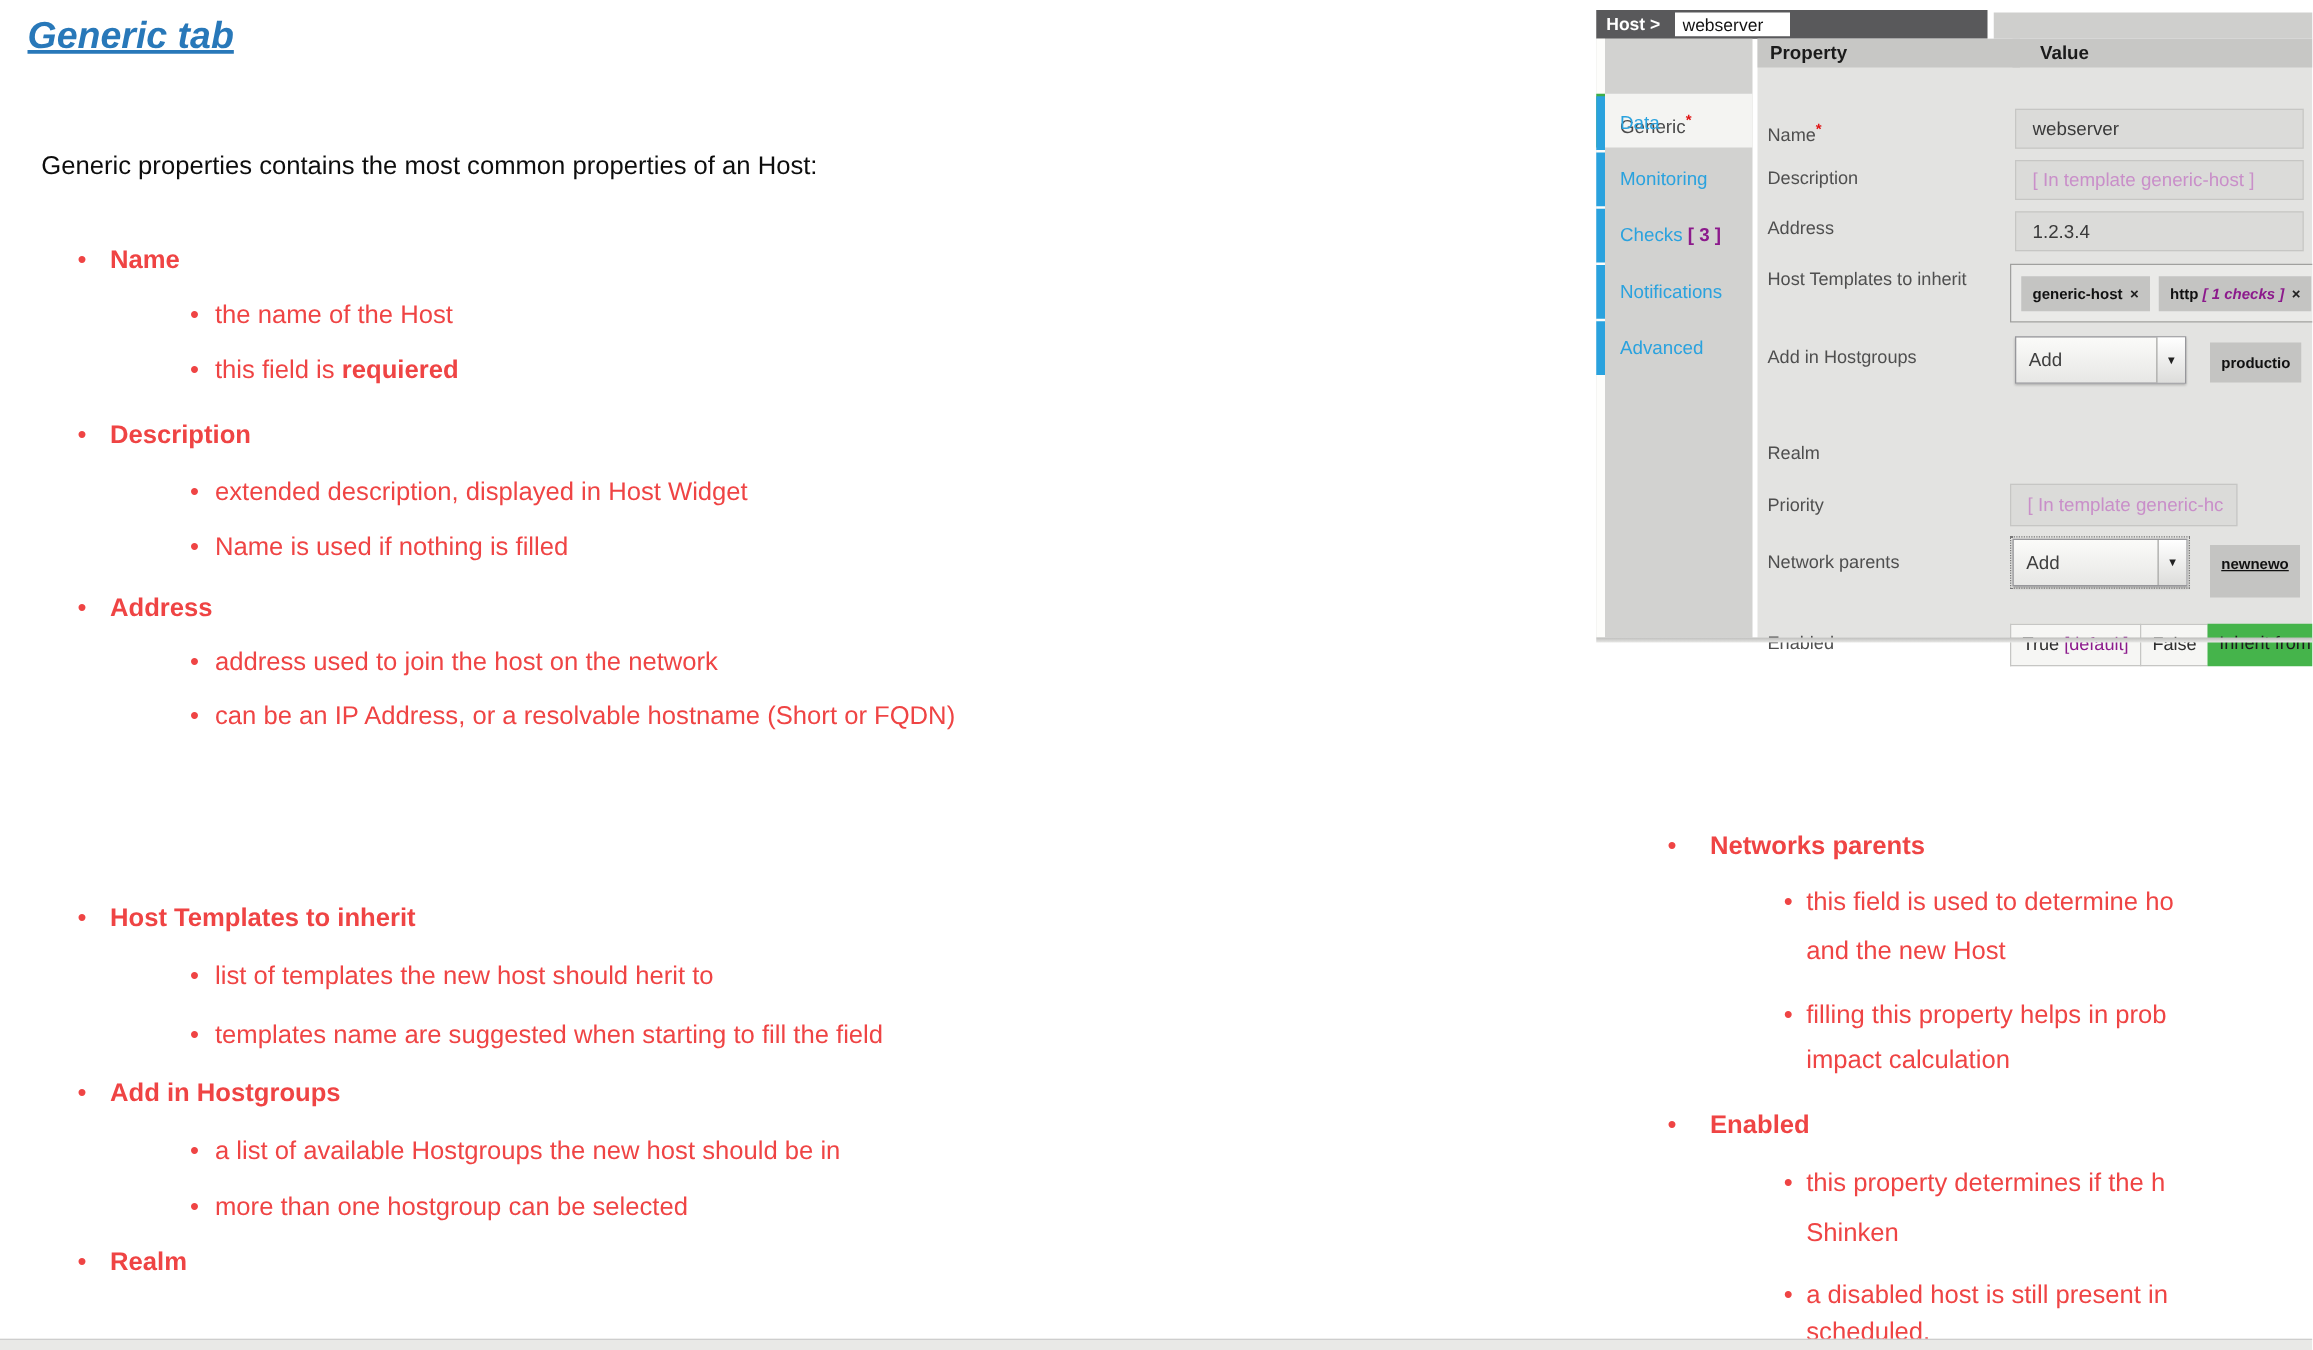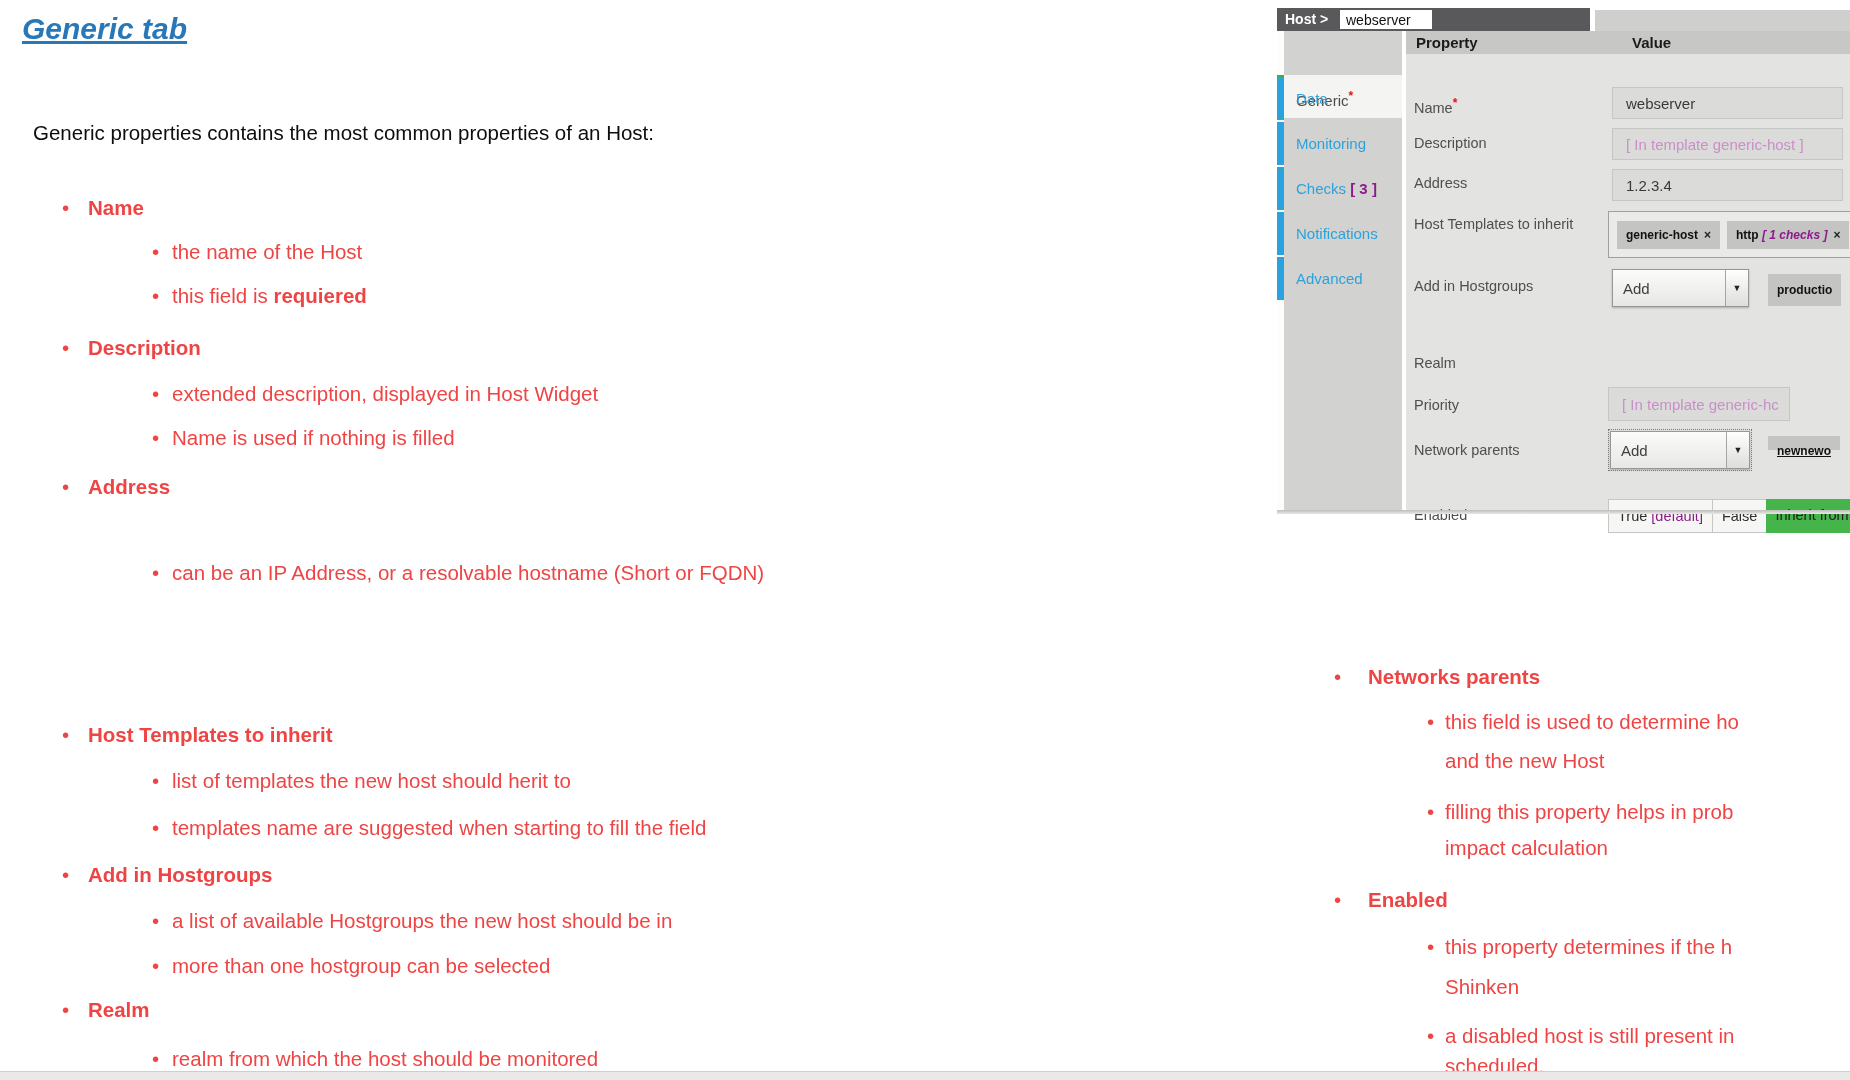--- a/index.html
+++ b/index.html
@@ -90,32 +90,32 @@
 
   <div class="line l1" style="top:194px"><span class="bullet">•</span><span>Name</span></div>
   <div class="line l2" style="top:238px"><span class="bullet">•</span><span>the name of the Host</span></div>
   <div class="line l2" style="top:282px"><span class="bullet">•</span><span>this field is </span><span class="bold">requiered</span></div>
 
   <div class="line l1" style="top:334px"><span class="bullet">•</span><span>Description</span></div>
   <div class="line l2" style="top:380px"><span class="bullet">•</span><span>extended description, displayed in Host Widget</span></div>
   <div class="line l2" style="top:424px"><span class="bullet">•</span><span>Name is used if nothing is filled</span></div>
 
   <div class="line l1" style="top:473px"><span class="bullet">•</span><span>Address</span></div>
+  <div class="line l2" style="top:516px"><span class="bullet">•</span><span>address used to join the host on the network</span></div>
   <div class="line l2" style="top:559px"><span class="bullet">•</span><span>can be an IP Address, or a resolvable hostname (Short or FQDN)</span></div>
 
   <div class="line l1" style="top:721px"><span class="bullet">•</span><span>Host Templates to inherit</span></div>
   <div class="line l2" style="top:767px"><span class="bullet">•</span><span>list of templates the new host should herit to</span></div>
   <div class="line l2" style="top:814px"><span class="bullet">•</span><span>templates name are suggested when starting to fill the field</span></div>
 
   <div class="line l1" style="top:861px"><span class="bullet">•</span><span>Add in Hostgroups</span></div>
   <div class="line l2" style="top:907px"><span class="bullet">•</span><span>a list of available Hostgroups the new host should be in</span></div>
   <div class="line l2" style="top:952px"><span class="bullet">•</span><span>more than one hostgroup can be selected</span></div>
 
   <div class="line l1" style="top:996px"><span class="bullet">•</span><span>Realm</span></div>
-  <div class="line l2" style="top:1045px"><span class="bullet">•</span><span>realm from which the host should be monitored</span></div>
 
   <div class="line r1" style="top:663px"><span class="bullet">•</span><span>Networks parents</span></div>
   <div class="line r2" style="top:708px"><span class="bullet">•</span><span>this field is used to determine ho</span></div>
   <div class="line rcont" style="top:747px"><span>and the new Host</span></div>
   <div class="line r2" style="top:798px"><span class="bullet">•</span><span>filling this property helps in prob</span></div>
   <div class="line rcont" style="top:834px"><span>impact calculation</span></div>
 
   <div class="line r1" style="top:886px"><span class="bullet">•</span><span>Enabled</span></div>
   <div class="line r2" style="top:933px"><span class="bullet">•</span><span>this property determines if the h</span></div>
   <div class="line rcont" style="top:973px"><span>Shinken</span></div>
@@ -186,21 +186,21 @@
       <div class="rlabel" style="top:322px">Realm</div>
 
       <div class="rlabel" style="top:364px">Priority</div>
       <input class="tinput" style="left: 202px; top: 356px; width: 182px; height: 34px;" placeholder="[ In template generic-hc">
 
       <div class="rlabel" style="top:409px">Network parents</div>
       <div class="select dotted" style="left:204px; top:400px; width:140px; height:38px;">
         <span class="txt">Add</span>
         <span class="arw">▼</span>
       </div>
-      <span class="chip" style="position:absolute; left:362px; top:405px; height:14px; line-height:16px;text-decoration:underline;">newnewo</span>
+      <span class="chip" style="position:absolute; left:362px; top:405px; height:42px; line-height:16px;text-decoration:underline;">newnewo</span>
 
       <div class="rlabel" style="top:474px">Enabled</div>
       <div class="en-group" style="left:202px; top:468px;">
         <span class="en-opt"><span>True </span><span class="badge-purple" style="font-weight:normal">[default]</span></span>
         <span class="en-opt">False</span>
         <span class="en-opt en-green" style="width:120px">Inherit from</span>
       </div>
     </div>
 
     <div class="panel-bottom"></div>

